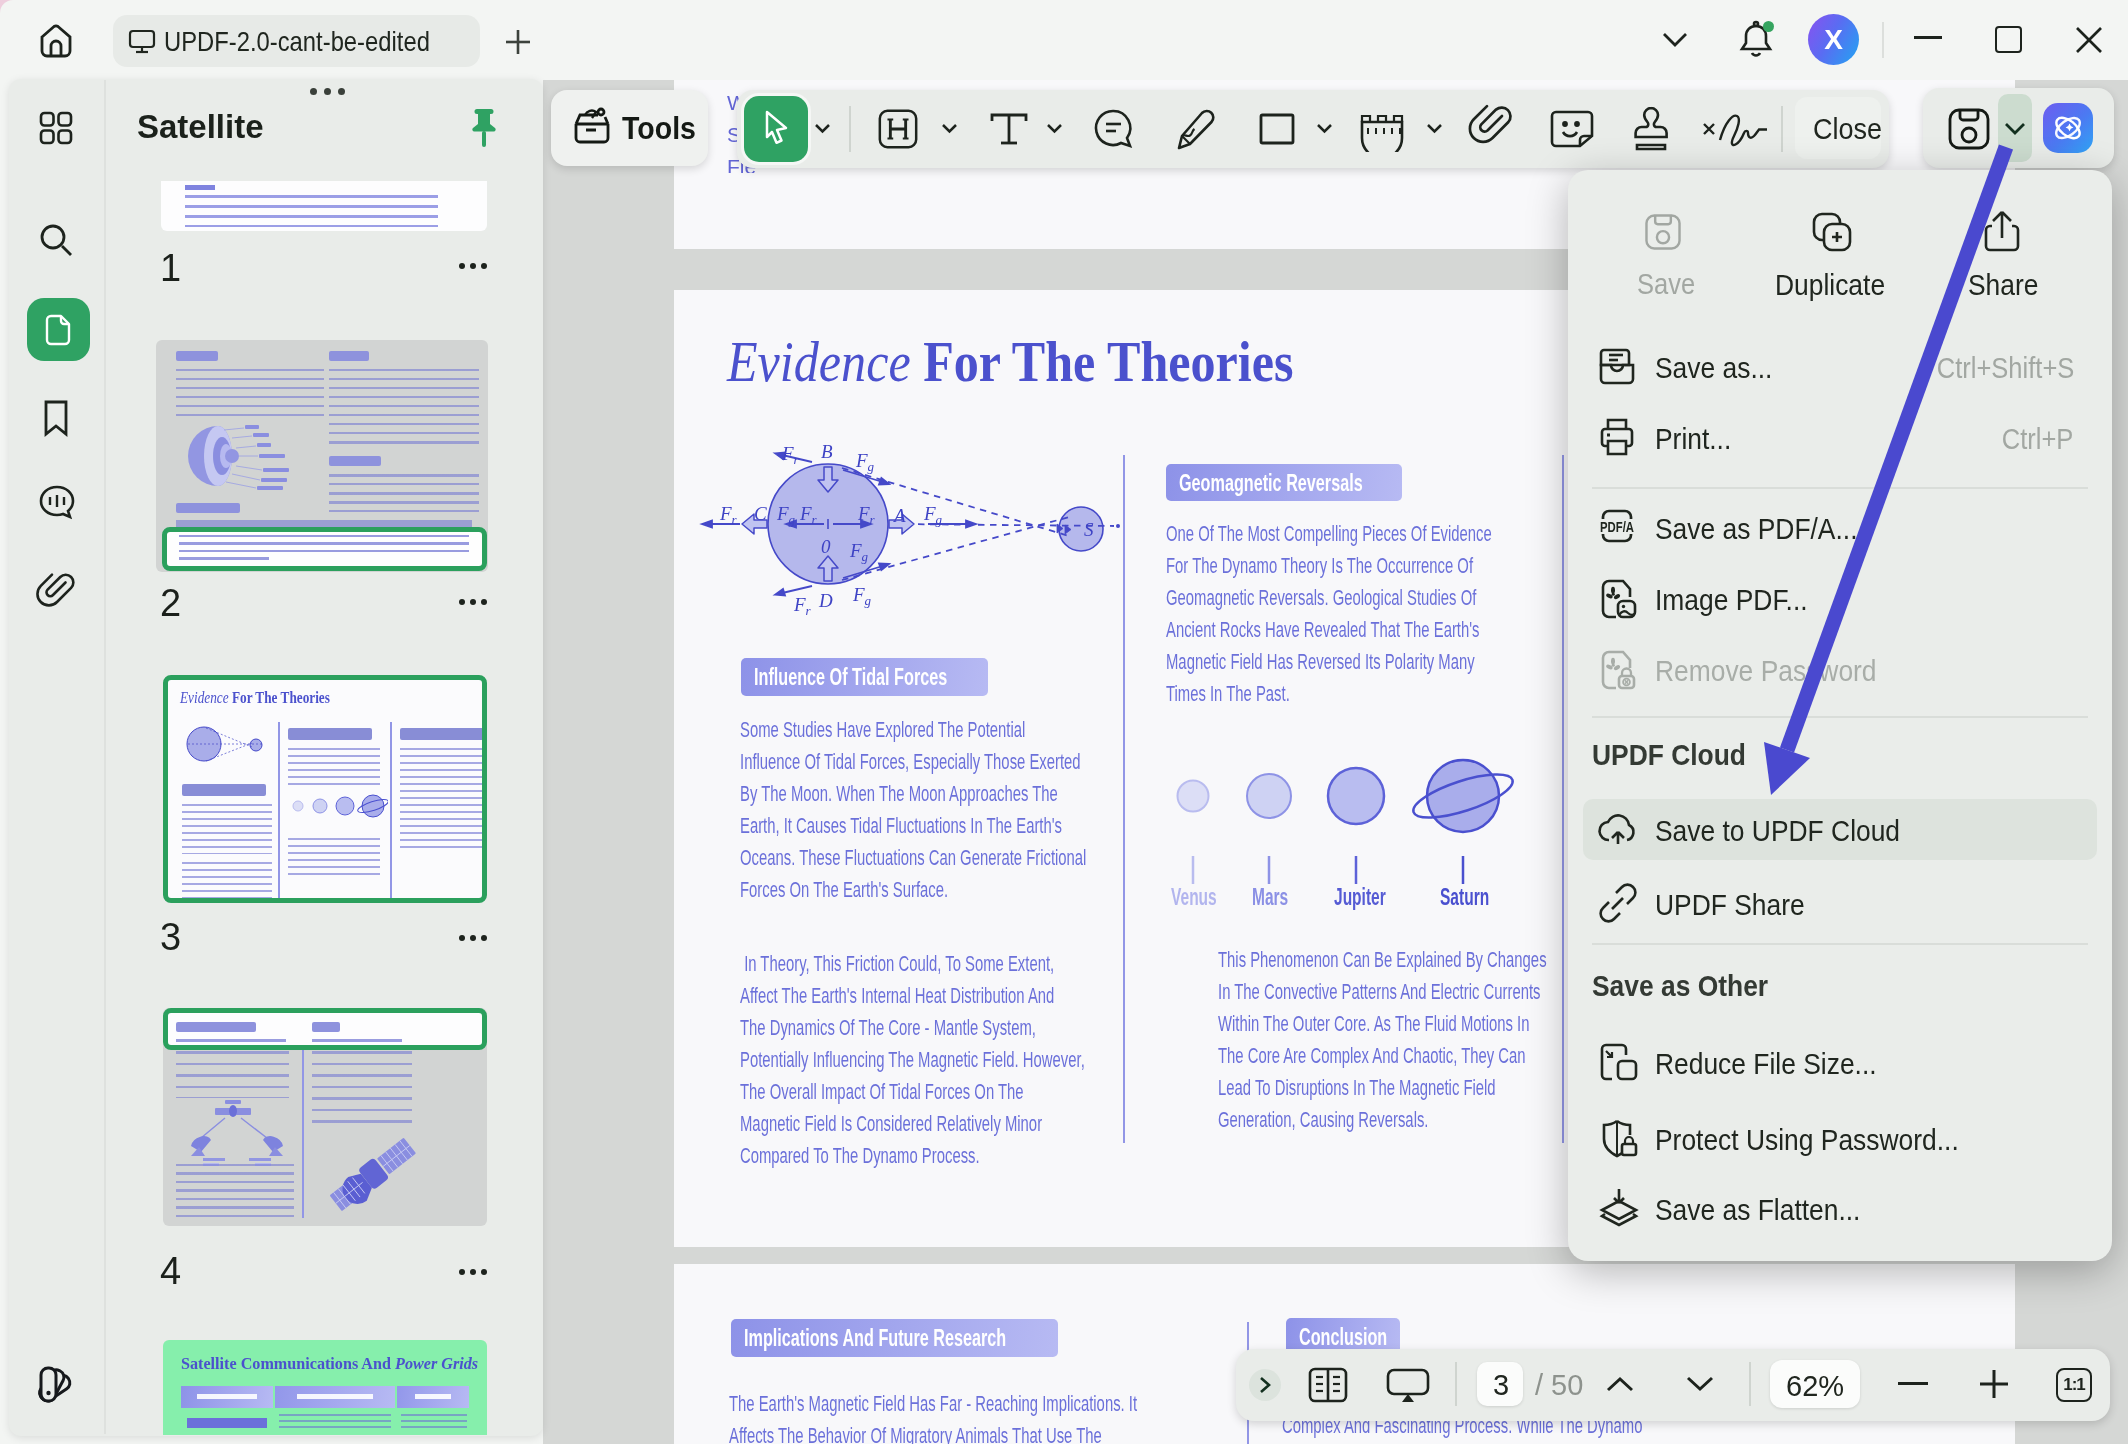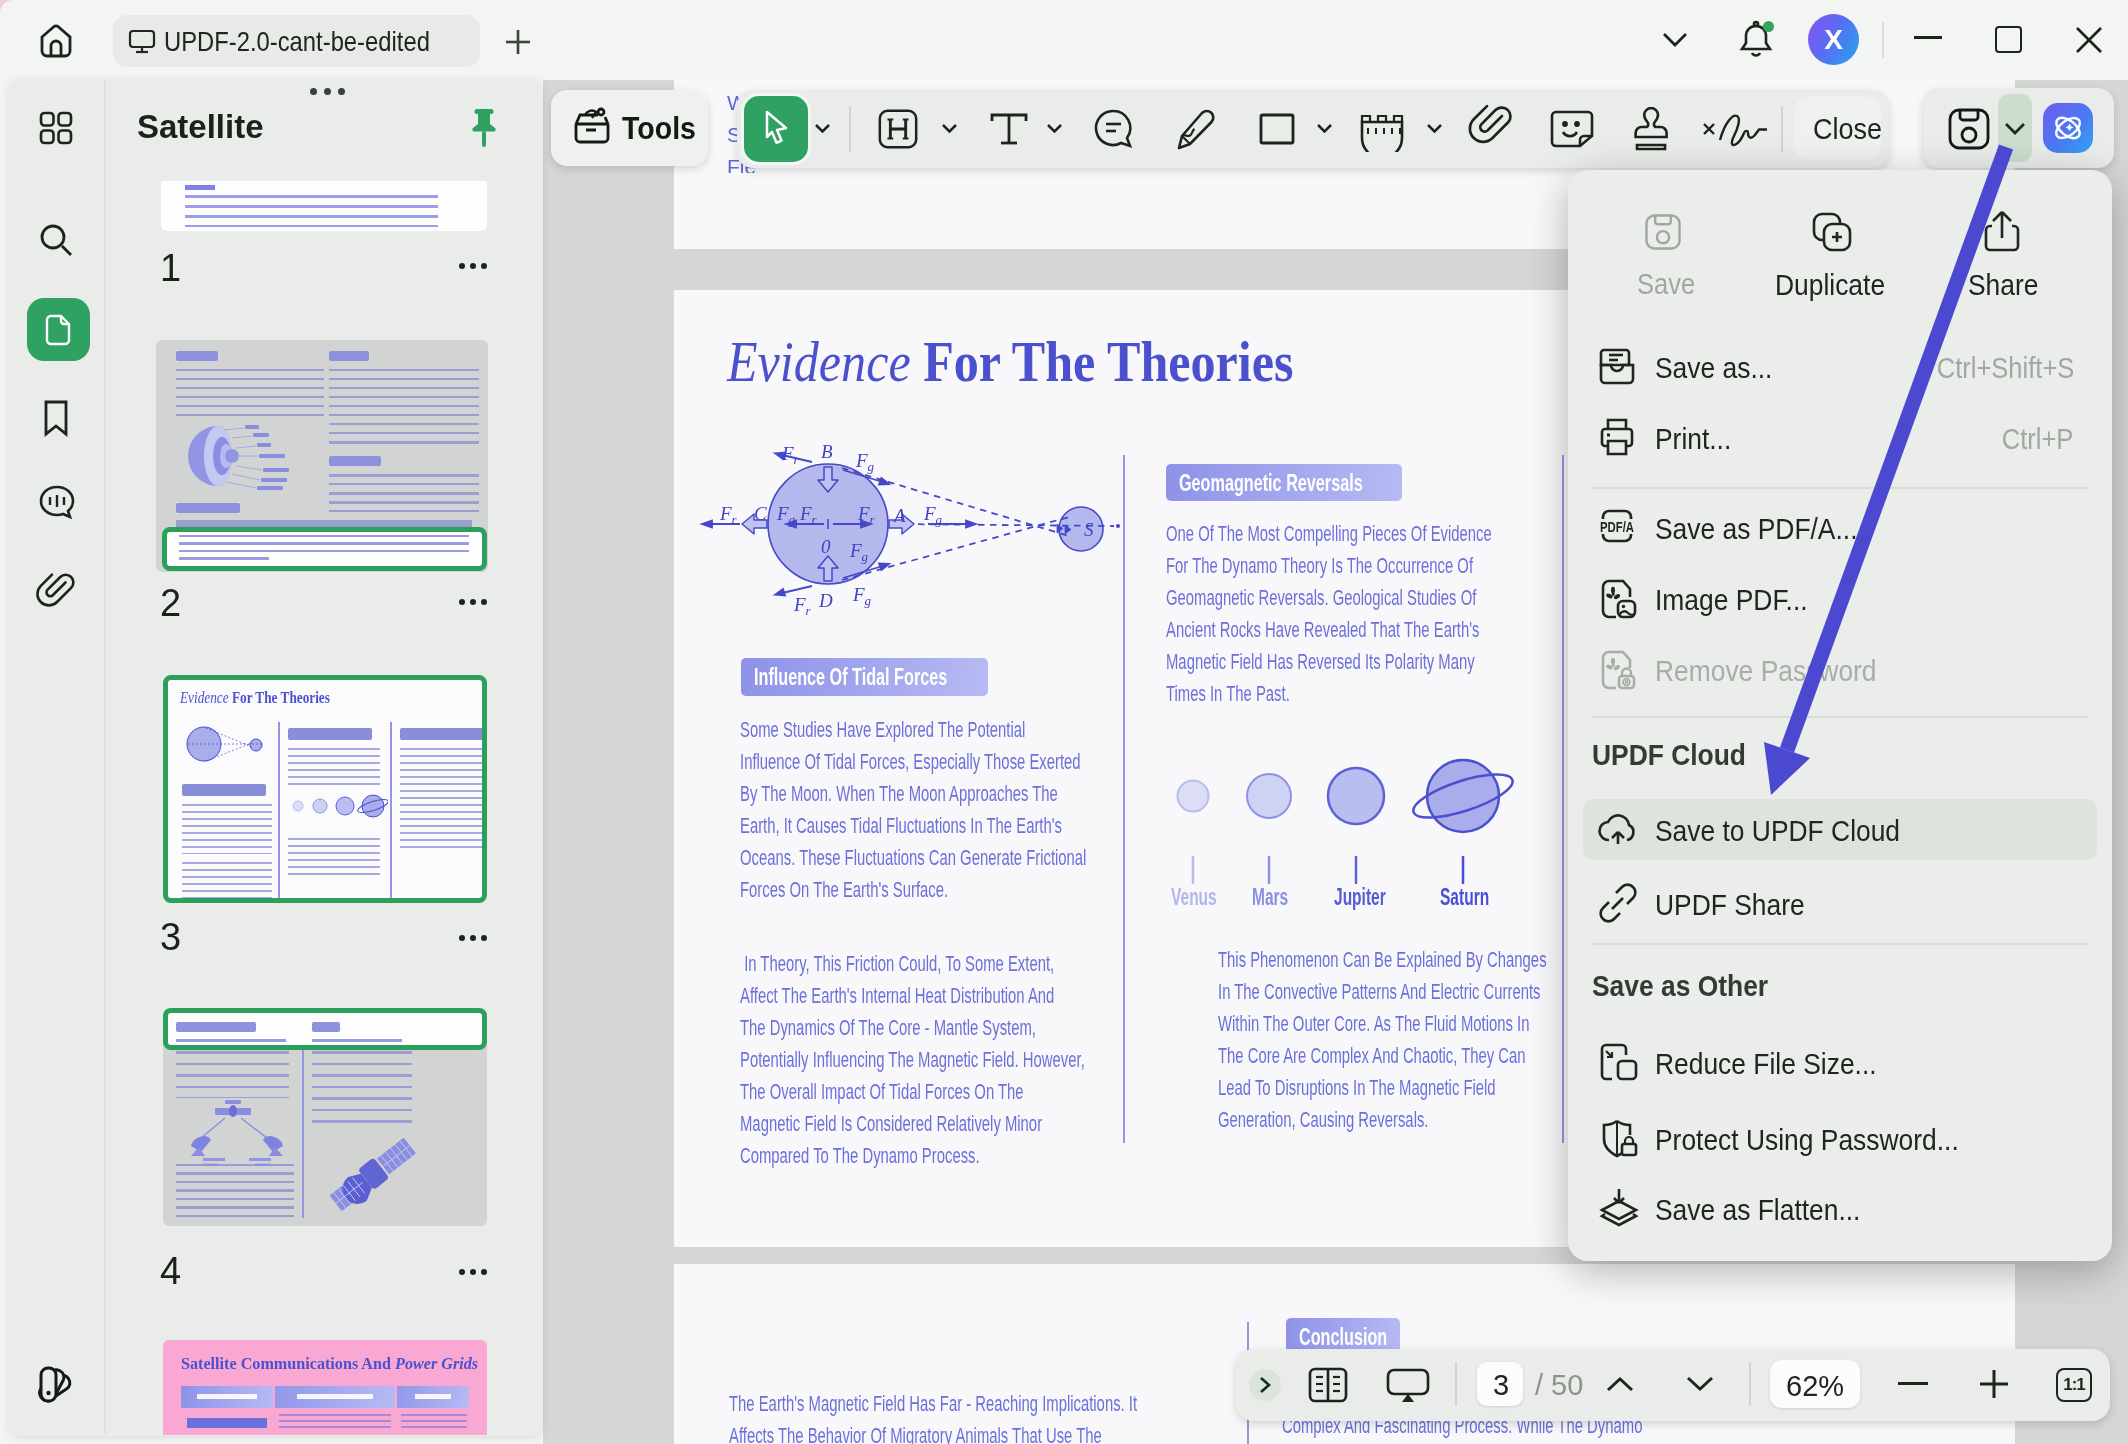--- a/index.html
+++ b/index.html
@@ -116,20 +116,21 @@
     <line x1="309" y1="126" x2="309" y2="154" stroke="#4a50cf" stroke-width="2.5"></line>
   </svg>
   <div class="abs sx" style="left:497px;top:594px;color:#b2b5ee;font-size:23px;font-weight:bold;">Venus</div>
   <div class="abs sx" style="left:578px;top:594px;color:#8b90e5;font-size:23px;font-weight:bold;">Mars</div>
   <div class="abs sx" style="left:660px;top:594px;color:#555bd4;font-size:23px;font-weight:bold;">Jupiter</div>
   <div class="abs sx" style="left:766px;top:594px;color:#4a50cf;font-size:23px;font-weight:bold;">Saturn</div>
   <div class="ptx sx" style="left:544px;top:654px;">This Phenomenon Can Be Explained By Changes<br>In The Convective Patterns And Electric Currents<br>Within The Outer Core. As The Fluid Motions In<br>The Core Are Complex And Chaotic, They Can<br>Lead To Disruptions In The Magnetic Field<br>Generation, Causing Reversals.</div>
 </div>
 
 <div class="abs" id="page4" style="left:674px;top:1264px;width:1341px;height:180px;overflow:hidden;background:transparent;">
+  <div class="chip" style="left:57px;top:55px;width:327px;height:38px;font-size:24px;line-height:38px;padding-left:13px;"><span class="sx">Implications And Future Research</span></div>
   <div class="chip" style="left:612px;top:54px;width:114px;height:38px;font-size:24px;line-height:38px;padding-left:13px;"><span class="sx">Conclusion</span></div>
   <div class="abs" style="left:573px;top:58px;width:2px;height:122px;background:#9296e6;"></div>
   <div class="ptx sx" style="left:55px;top:124px;">The Earth's Magnetic Field Has Far - Reaching Implications. It<br>Affects The Behavior Of Migratory Animals That Use The</div>
   <div class="ptx sx" style="left:608px;top:146px;">Complex And Fascinating Process. While The Dynamo</div>
 </div>
 
 <div class="abs" id="leftpanel" style="left:9px;top:79px;width:534px;height:1357px;background:#e9ece9;border-radius:12px;box-shadow:0 2px 8px rgba(0,0,0,0.10);"></div>
 <div class="abs" style="left:104px;top:80px;width:2px;height:1354px;background:#dee1de;"></div>
 
 <div class="abs" style="left:310px;top:88px;width:40px;height:8px;">
@@ -296,21 +297,21 @@
   <div class="abs" style="left:8px;top:26px;width:110px;height:3px;background:rgba(110,114,210,0.7);"></div>
   <div class="abs" style="left:144px;top:26px;width:90px;height:3px;background:rgba(110,114,210,0.7);"></div>
 </div>
 <div class="abs" style="left:160px;top:1250px;font-size:38px;color:#1b201b;">4</div>
 <div class="abs" style="left:459px;top:1269px;width:36px;height:10px;">
   <div class="abs" style="left:0;top:0;width:6px;height:6px;border-radius:3px;background:#1d231d;"></div>
   <div class="abs" style="left:11px;top:0;width:6px;height:6px;border-radius:3px;background:#1d231d;"></div>
   <div class="abs" style="left:22px;top:0;width:6px;height:6px;border-radius:3px;background:#1d231d;"></div>
 </div>
 
-<div class="abs" style="left:163px;top:1340px;width:324px;height:95px;background:#f9a8d4;border-radius:6px 6px 0 0;overflow:hidden;">
+<div class="abs" style="left:163px;top:1340px;width:324px;height:95px;background:#86efac;border-radius:6px 6px 0 0;overflow:hidden;">
   <div class="abs" style="left:18px;top:14px;font-family:'Liberation Serif',serif;font-size:17px;color:#4b51cd;transform:scaleX(0.95);transform-origin:0 0;white-space:nowrap;"><b>Satellite Communications And <i>Power Grids</i></b></div>
   <div class="abs" style="left:18px;top:46px;width:92px;height:22px;background:linear-gradient(100deg,#8d92e8,#b7baf3);"></div>
   <div class="abs" style="left:112px;top:46px;width:120px;height:22px;background:linear-gradient(100deg,#9297ea,#b7baf3);"></div>
   <div class="abs" style="left:234px;top:46px;width:72px;height:22px;background:linear-gradient(100deg,#9297ea,#b7baf3);"></div>
   <div class="abs" style="left:34px;top:54px;width:60px;height:5px;background:rgba(255,255,255,0.9);"></div>
   <div class="abs" style="left:134px;top:54px;width:76px;height:5px;background:rgba(255,255,255,0.9);"></div>
   <div class="abs" style="left:252px;top:54px;width:36px;height:5px;background:rgba(255,255,255,0.9);"></div>
   <div class="abs" style="left:24px;top:78px;width:80px;height:10px;background:#6b70da;"></div>
   <div class="abs" style="left:116px;top:74px;width:112px;height:18px;background:repeating-linear-gradient(to bottom,rgba(110,114,210,0.6) 0 2px,transparent 2px 6px);"></div>
   <div class="abs" style="left:238px;top:74px;width:66px;height:18px;background:repeating-linear-gradient(to bottom,rgba(110,114,210,0.6) 0 2px,transparent 2px 6px);"></div>

